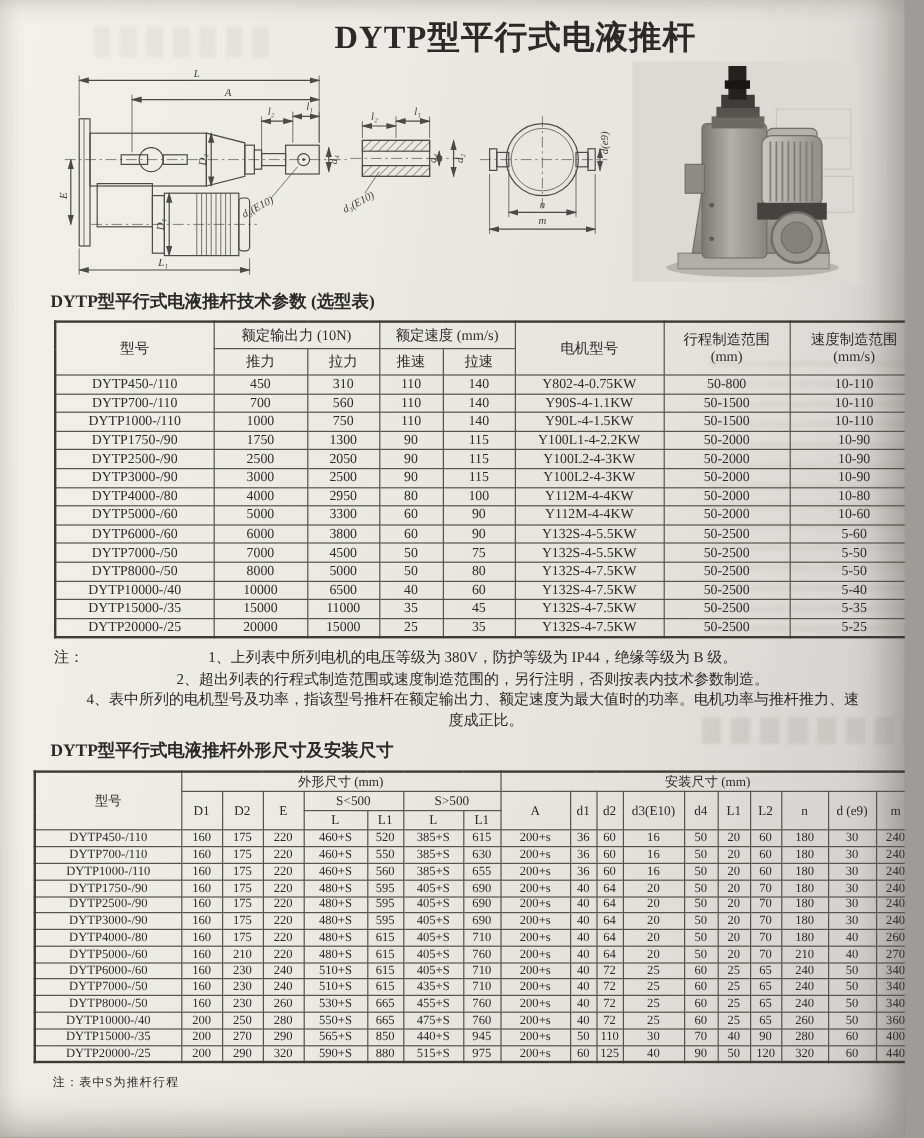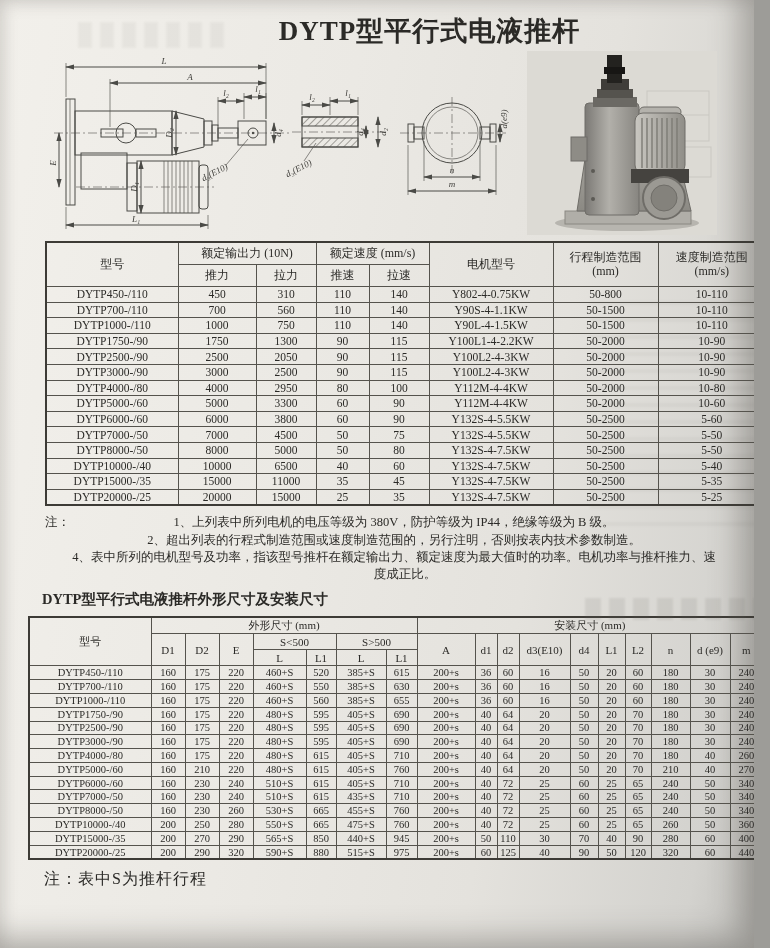--- a/index.html
+++ b/index.html
@@ -29,21 +29,21 @@
   #t1{width:720px;margin:6px 0 0 45px;border:2px solid #3d3b36;}
   #t1 th{font-size:12px;height:21px;padding:0 1px;}
   #t1 td{font-size:11.5px;height:14.6px;padding:0 1px;}
   #t2{width:734px;margin:7px 0 0 28px;border:2px solid #3d3b36;}
   #t2 th{font-size:11px;height:15px;padding:0;}
   #t2 td{font-size:10.5px;height:12.8px;padding:0;}
   .two-line span{display:block;line-height:1.15;}
   .notes{position:relative;width:672px;margin:8px 0 0 45px;font-size:12.5px;line-height:1.38;}
   .notes-label{position:absolute;left:0;top:0;}
   .note-item{padding-left:48px;text-indent:-22px;text-align:center;}
-  .footnote{margin:9px 0 0 44px;font-size:16px;letter-spacing:1px;}
+  .footnote{margin:9px 0 0 44px;font-size:10px;letter-spacing:1px;}
   
   .dl{stroke:#4a4a46;stroke-width:1;fill:none;}
   .dthin{stroke:#5a5955;stroke-width:.7;fill:none;}
   .cl{stroke:#6a6964;stroke-width:.7;fill:none;stroke-dasharray:9 3 2 3;}
   .dim{font:italic 9px "Liberation Serif","DejaVu Serif",serif;fill:#3d3c38;}
 </style>
 </head>
 <body>
 
 <div class="page">
@@ -241,20 +241,21 @@
         </g>
         <rect x="104" y="118" width="58" height="14" fill="#45433f"></rect>
         <circle cx="137" cy="147" r="21" fill="#9b9993" stroke="#6f6d68" stroke-width="2"></circle>
         <circle cx="137" cy="147" r="13" fill="#84827c" stroke="#6f6d68"></circle>
         <circle cx="66" cy="148" r="2" fill="#5c5a55"></circle>
         <circle cx="66" cy="120" r="2" fill="#5c5a55"></circle>
       </g>
     </svg>
   </div>
 
+  <div class="section-heading">DYTP型平行式电液推杆技术参数 (选型表)</div>
 
   <table id="t1">
     <colgroup>
       <col style="width:132px">
         <col style="width:78px">
         <col style="width:60px">
       <col style="width:53px">
         <col style="width:60px">
         <col style="width:124px">
       <col style="width:105px">

